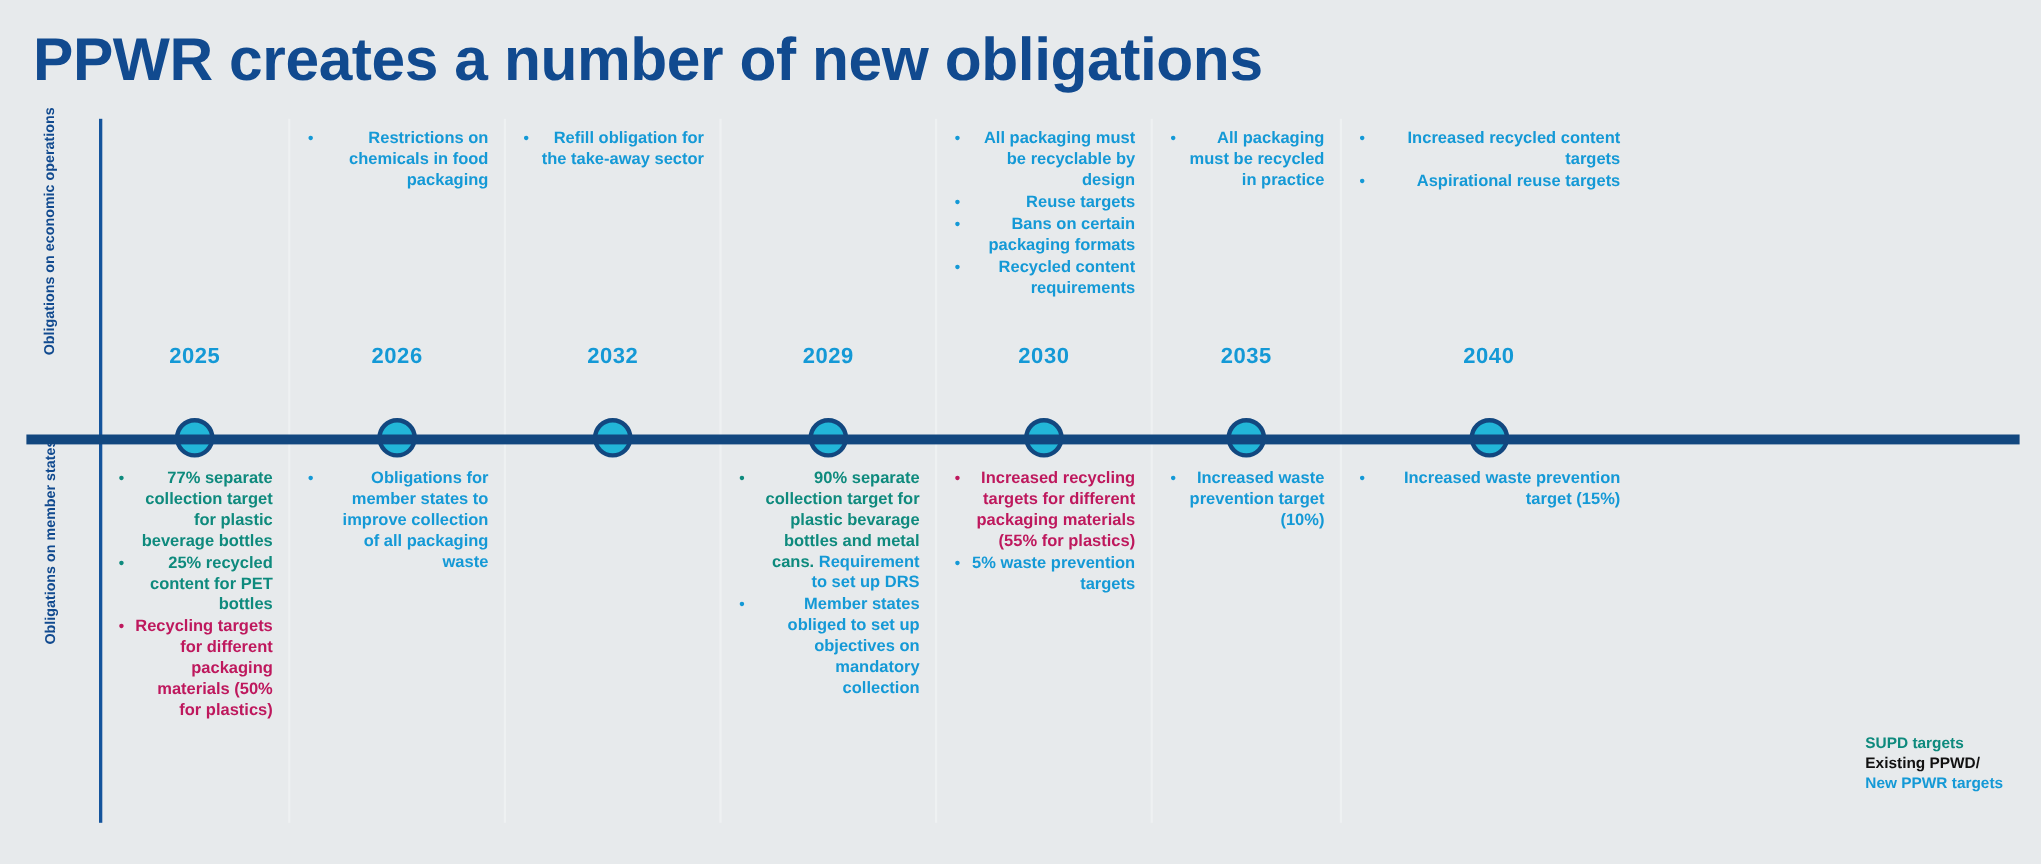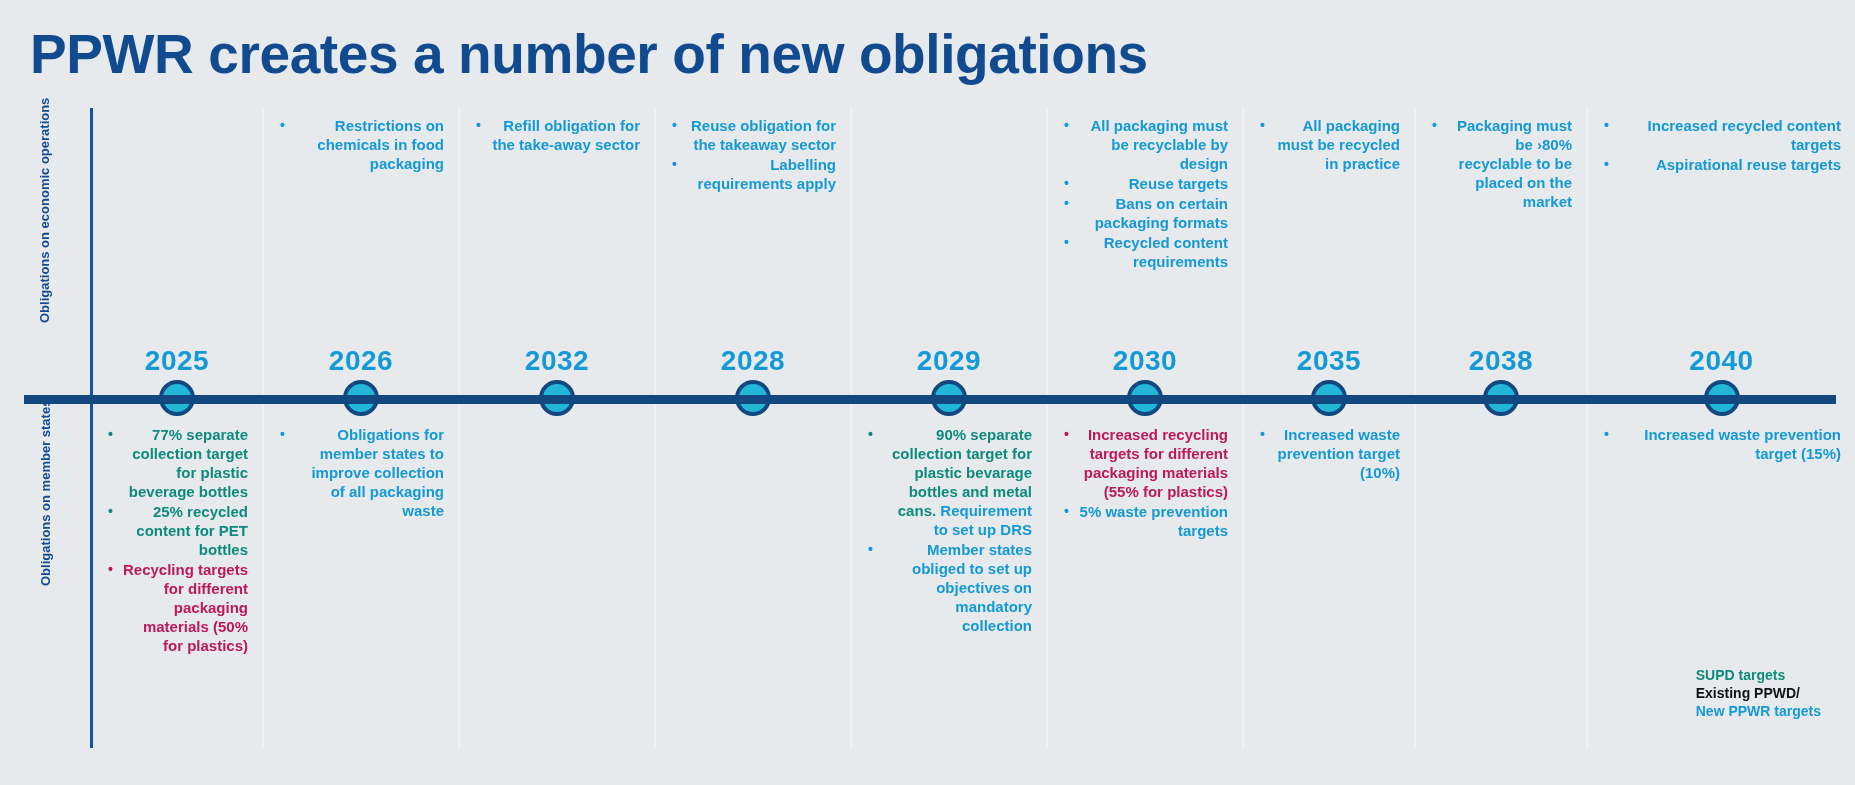--- a/index.html
+++ b/index.html
@@ -104,25 +104,24 @@
     width: 100%;
     height: 287px;
     padding: 8px 14px 0 14px;
   }
   .col-year {
     position: absolute;
     left: 0;
     top: 205px;
     width: 100%;
     text-align: center;
-    font-size: 28px;
+    font-size: 20px;
     font-weight: bold;
     color: #1499d6;
     letter-spacing: 0.5px;
-    margin-top: 32px;
   }
   .col-node {
     position: absolute;
     left: 50%;
     top: 272px;
     width: 36px;
     height: 36px;
     margin-left: -18px;
     border-radius: 50%;
     background: #22b6d8;
@@ -228,33 +227,20 @@
           </ul>
         </div>
         <div class="col-year">2032</div>
         <div class="col-node"></div>
         <div class="col-lower">
           <ul class="bullets"></ul>
         </div>
       </div>
       <div class="col" style="width: 196px;">
         <div class="col-upper">
-          <ul class="bullets">
-            <li class="c-blue">Reuse obligation for the takeaway sector</li>
-            <li class="c-blue">Labelling requirements apply</li>
-          </ul>
-        </div>
-        <div class="col-year">2028</div>
-        <div class="col-node"></div>
-        <div class="col-lower">
-          <ul class="bullets"></ul>
-        </div>
-      </div>
-      <div class="col" style="width: 196px;">
-        <div class="col-upper">
           <ul class="bullets"></ul>
         </div>
         <div class="col-year">2029</div>
         <div class="col-node"></div>
         <div class="col-lower">
           <ul class="bullets">
             <li class="c-teal"><span class="seg-teal">90% separate collection target for plastic bevarage bottles and metal cans. </span><span class="seg-blue">Requirement to set up DRS</span></li>
             <li class="c-blue">Member states obliged to set up objectives on mandatory collection</li>
           </ul>
         </div>
@@ -282,32 +268,20 @@
           <ul class="bullets">
             <li class="c-blue">All packaging must be recycled in practice</li>
           </ul>
         </div>
         <div class="col-year">2035</div>
         <div class="col-node"></div>
         <div class="col-lower">
           <ul class="bullets">
             <li class="c-blue">Increased waste prevention target (10%)</li>
           </ul>
-        </div>
-      </div>
-      <div class="col" style="width: 172px;">
-        <div class="col-upper">
-          <ul class="bullets">
-            <li class="c-blue">Packaging must be ›80% recyclable to be placed on the market</li>
-          </ul>
-        </div>
-        <div class="col-year">2038</div>
-        <div class="col-node"></div>
-        <div class="col-lower">
-          <ul class="bullets"></ul>
         </div>
       </div>
       <div class="col" style="width: 267px;">
         <div class="col-upper">
           <ul class="bullets">
             <li class="c-blue">Increased recycled content targets</li>
             <li class="c-blue">Aspirational reuse targets</li>
           </ul>
         </div>
         <div class="col-year">2040</div>

